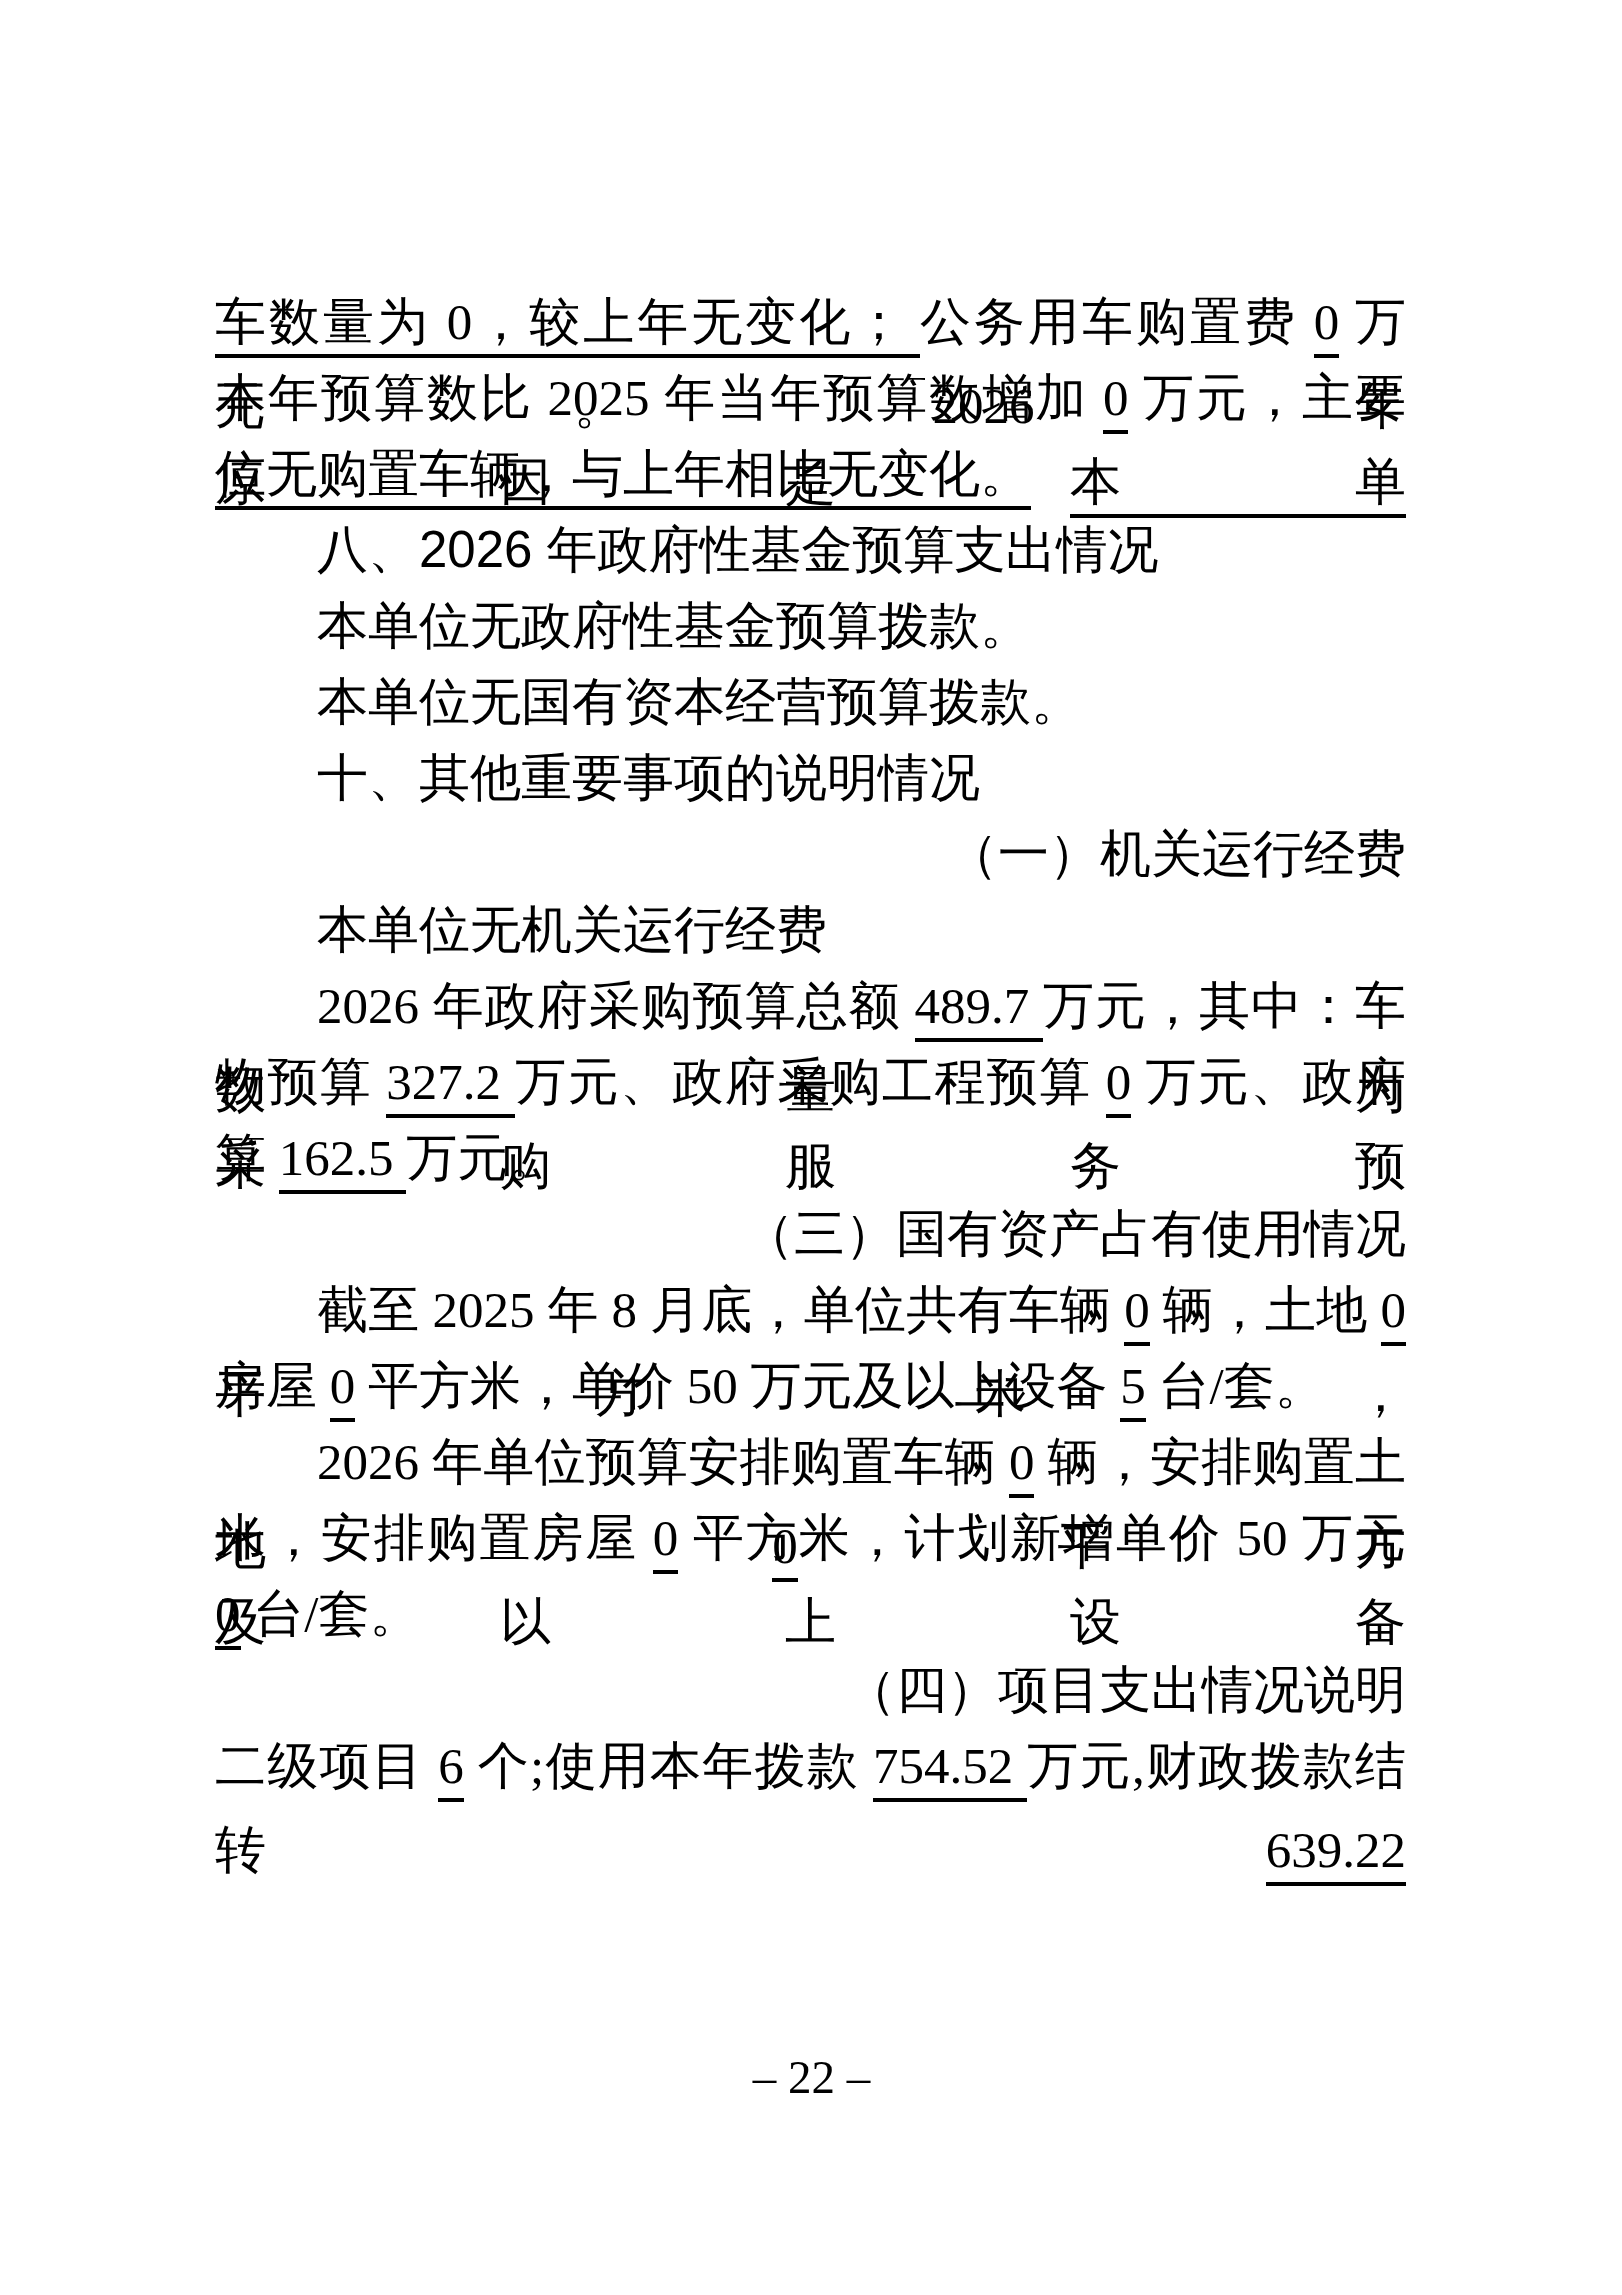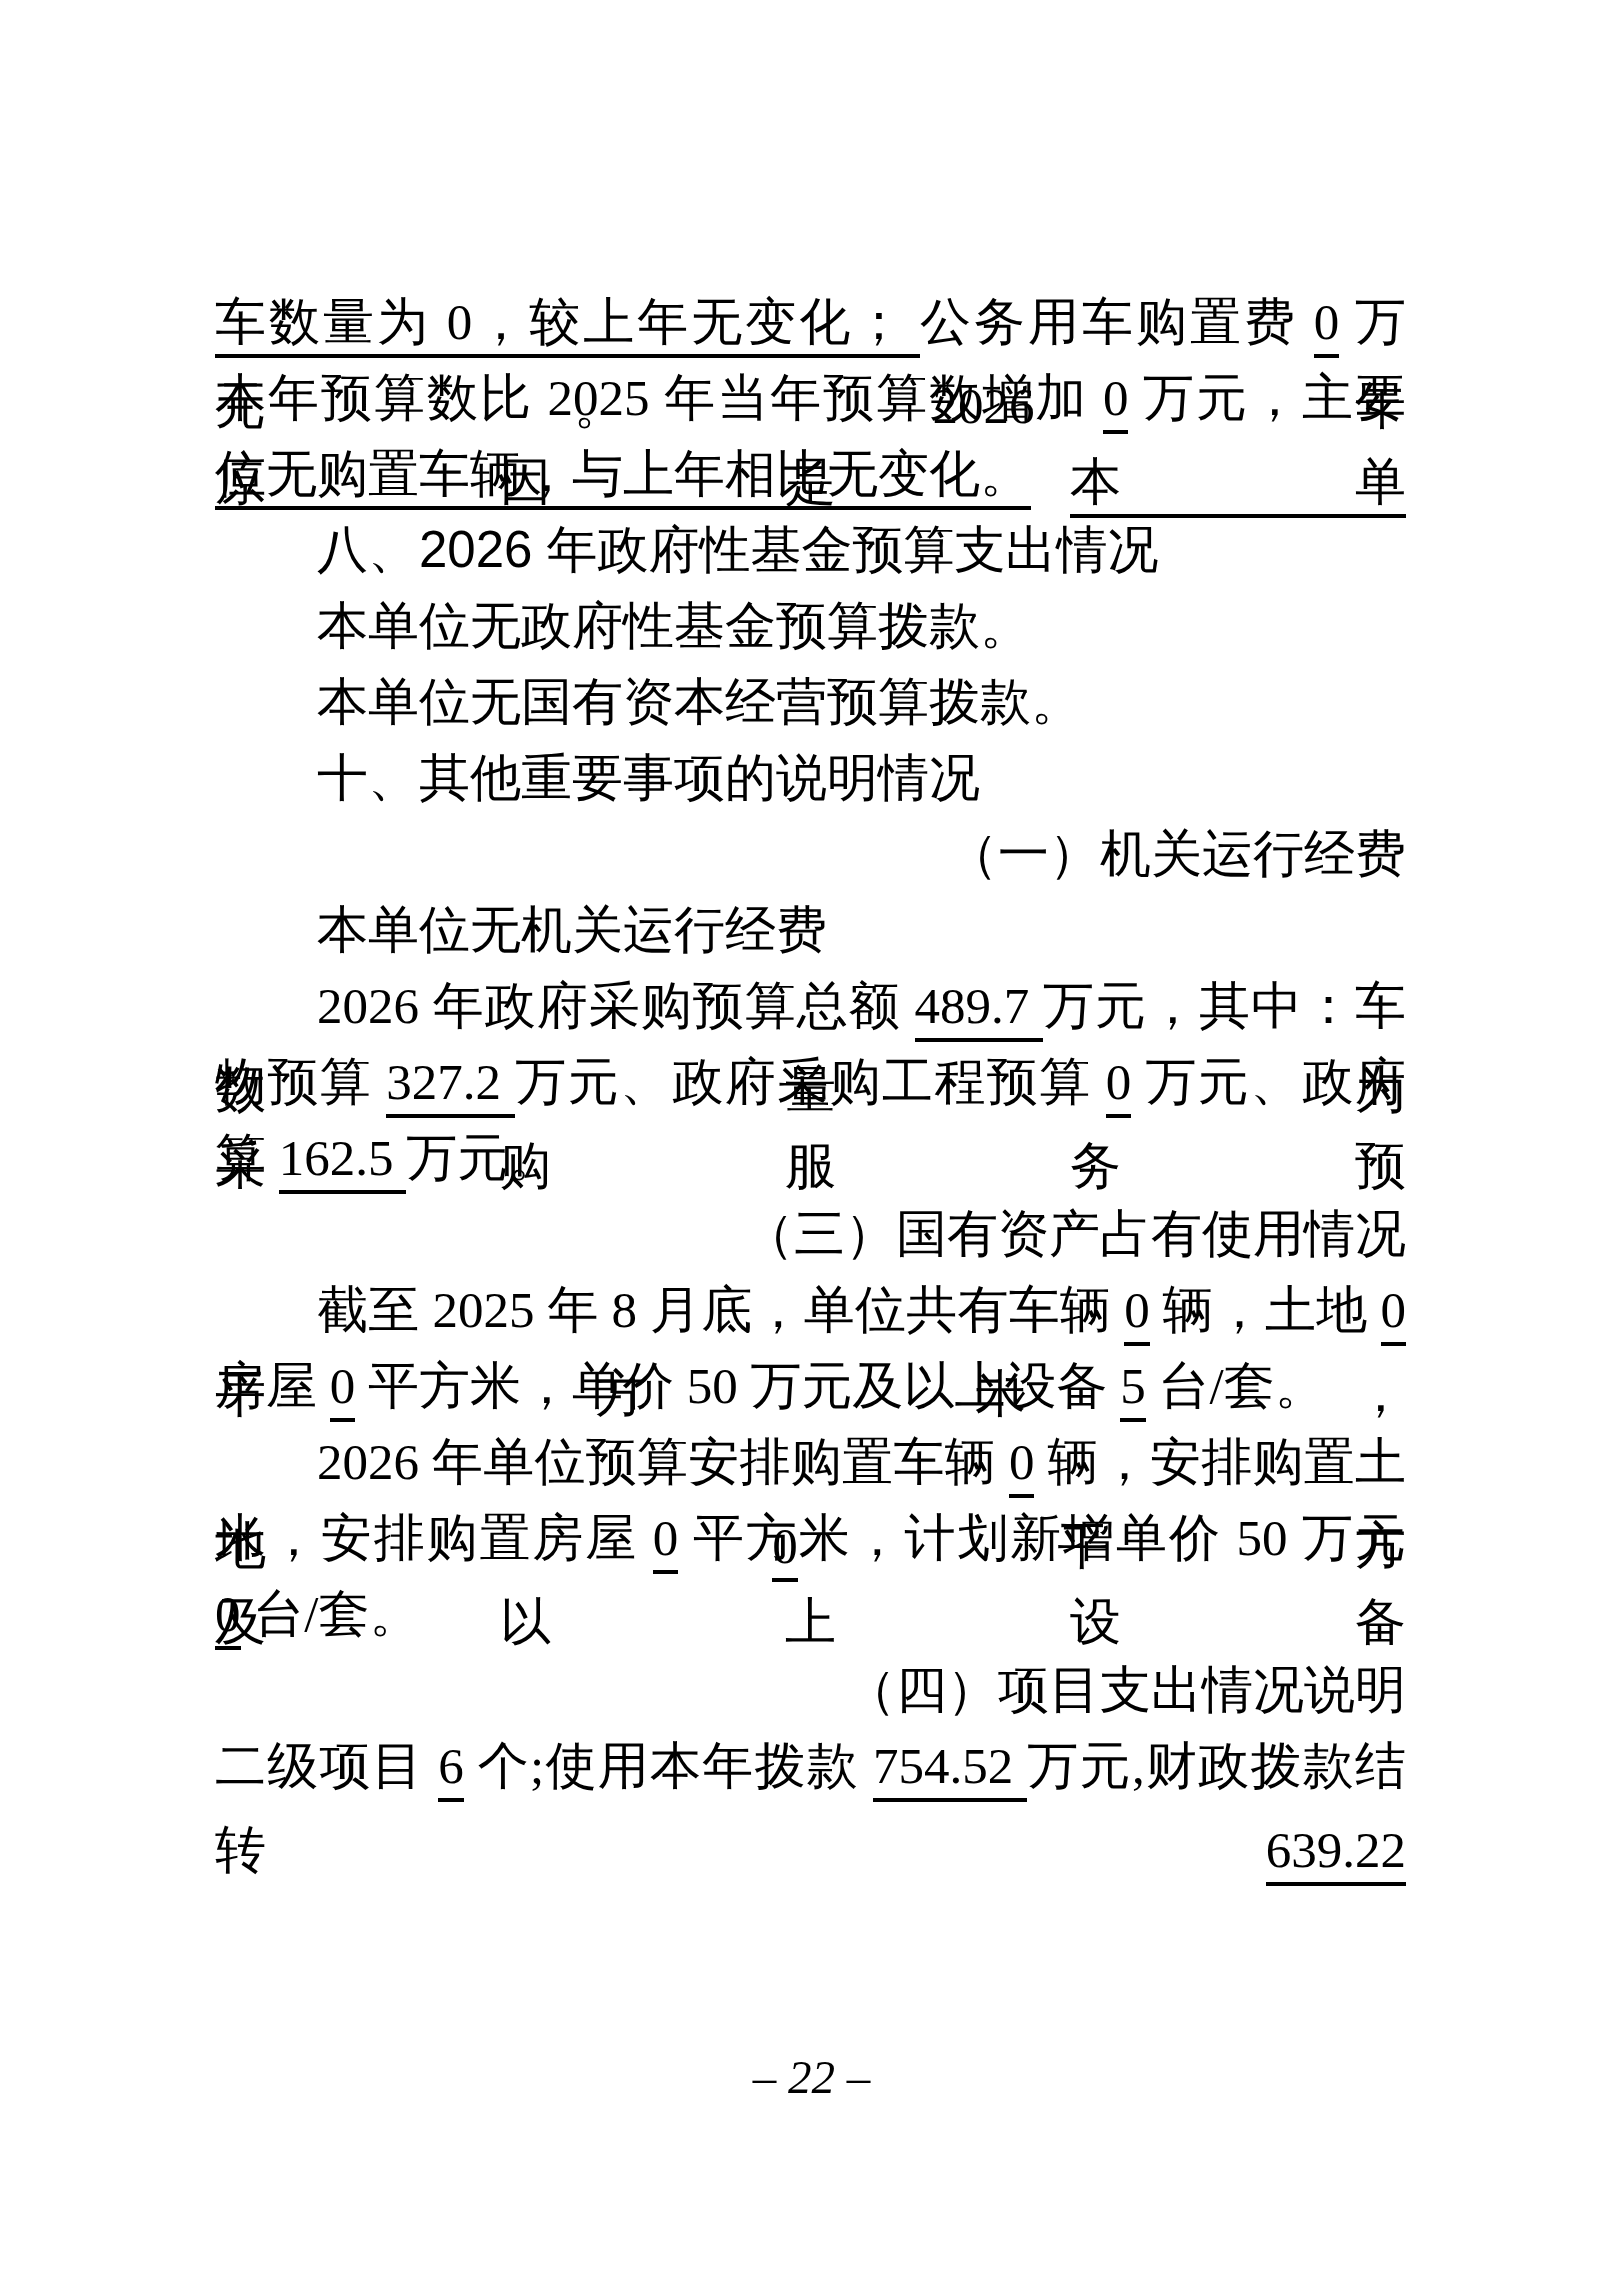--- a/index.html
+++ b/index.html
@@ -54,21 +54,20 @@
   }
   .footer {
     position: absolute;
     left: 0;
     top: 2049px;
     width: 1623px;
     text-align: center;
     font-size: 47px;
     line-height: 56px;
     font-family: "Liberation Serif", "DejaVu Serif", serif;
-    font-style: italic;
   }
 </style>
 </head>
 <body>
 
 <div class="page">
   <div class="content">
 
   <div class="line body just"><span class="seg u">车数量为 0，较上年无变化； </span><span class="seg">公务用车购置费 </span><span class="seg u">0</span><span class="seg"> 万元。2026 年</span></div>
       <div class="line body just"><span class="seg">本年预算数比 2025 年当年预算数增加 </span><span class="seg u">0</span><span class="seg"> 万元，主要原因是</span><span class="seg u">本单</span></div>

